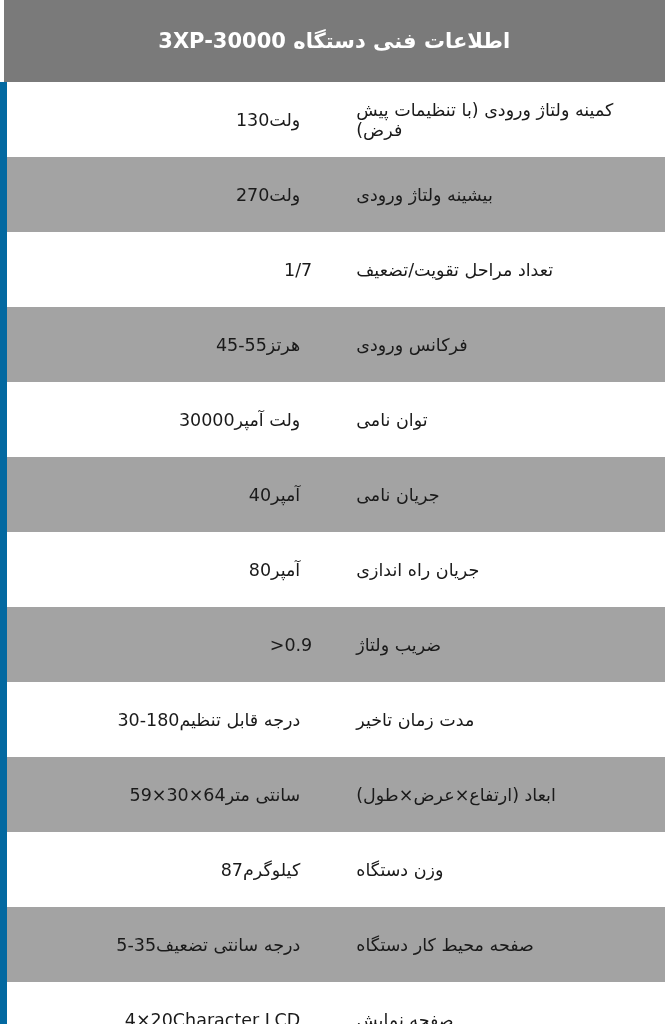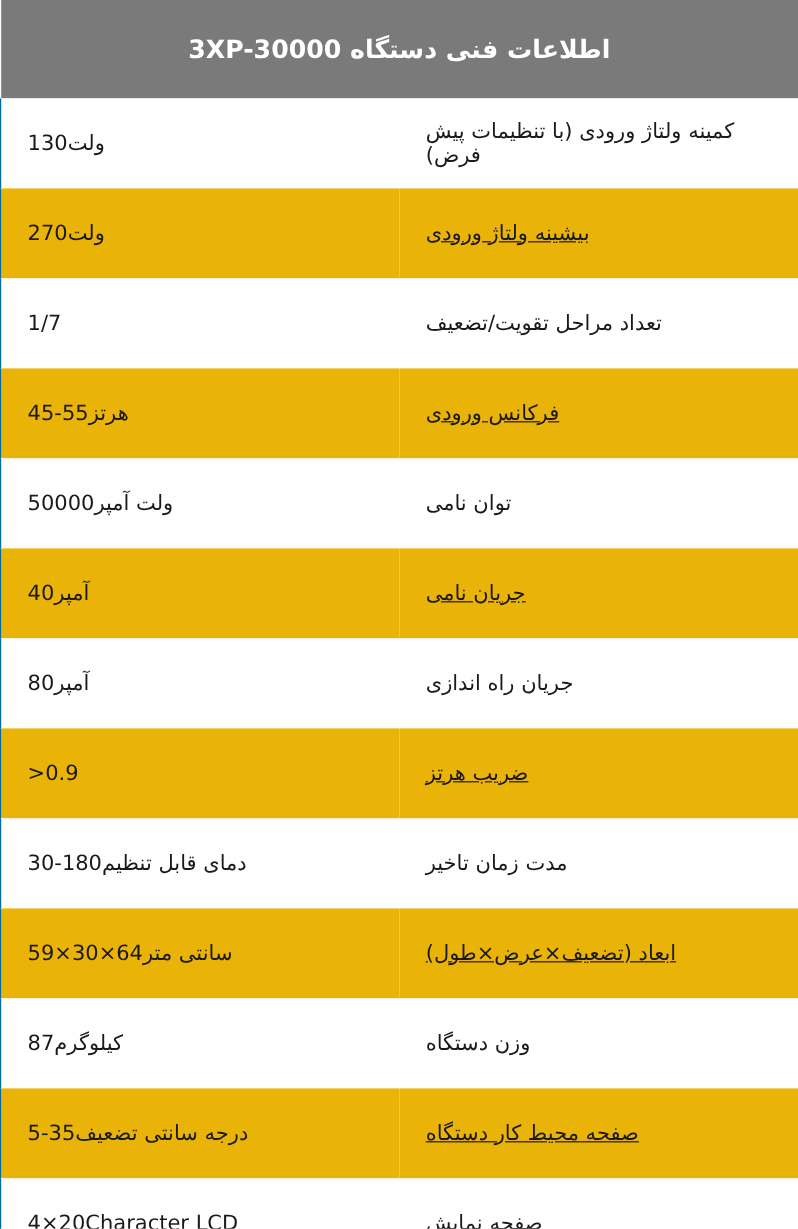--- a/index.html
+++ b/index.html
@@ -36,28 +36,27 @@
     vertical-align: middle;
     border: none;
   }
   .spec-row .label-cell {
     width: 372px;
     text-align: left;
     background: #ffffff;
   }
   .spec-row .value-cell {
     width: 293px;
-    text-align: left;
+    text-align: right;
     background: #ffffff;
-    border-left: 1px solid #0369a1;
+    border-left: 7px solid #0369a1;
   }
   .spec-row.alt .label-cell,
   .spec-row.alt .value-cell {
-    background: #eab308;
-    text-decoration: underline;
+    background: #a3a3a3;
   }
   .value-inner {
     display: inline-block;
     white-space: nowrap;
     direction: rtl;
   }
   .value-num {
     direction: ltr;
     unicode-bidi: embed;
     display: inline-block;
@@ -89,40 +88,40 @@
       <tr class="spec-row">
         <td class="label-cell">تعداد مراحل تقویت/تضعیف</td>
         <td class="value-cell"><span class="value-inner"><span class="value-unit"></span><span class="value-num">1/7</span></span></td>
       </tr>
       <tr class="spec-row alt">
         <td class="label-cell">فرکانس ورودی</td>
         <td class="value-cell"><span class="value-inner"><span class="value-unit">هرتز</span><span class="value-num">45-55</span></span></td>
       </tr>
       <tr class="spec-row">
         <td class="label-cell">توان نامی</td>
-        <td class="value-cell"><span class="value-inner"><span class="value-unit">ولت آمپر</span><span class="value-num">50000</span></span></td>
+        <td class="value-cell"><span class="value-inner"><span class="value-unit">ولت آمپر</span><span class="value-num">30000</span></span></td>
       </tr>
       <tr class="spec-row alt">
         <td class="label-cell">جریان نامی</td>
         <td class="value-cell"><span class="value-inner"><span class="value-unit">آمپر</span><span class="value-num">40</span></span></td>
       </tr>
       <tr class="spec-row">
         <td class="label-cell">جریان راه اندازی</td>
         <td class="value-cell"><span class="value-inner"><span class="value-unit">آمپر</span><span class="value-num">80</span></span></td>
       </tr>
       <tr class="spec-row alt">
-        <td class="label-cell">ضریب هرتز</td>
+        <td class="label-cell">ضریب ولتاژ</td>
         <td class="value-cell"><span class="value-inner"><span class="value-unit"></span><span class="value-num">&gt;0.9</span></span></td>
       </tr>
       <tr class="spec-row">
         <td class="label-cell">مدت زمان تاخیر</td>
-        <td class="value-cell"><span class="value-inner"><span class="value-unit">دمای قابل تنظیم</span><span class="value-num">30-180</span></span></td>
+        <td class="value-cell"><span class="value-inner"><span class="value-unit">درجه قابل تنظیم</span><span class="value-num">30-180</span></span></td>
       </tr>
       <tr class="spec-row alt">
-        <td class="label-cell">ابعاد (تضعیف×عرض×طول)</td>
+        <td class="label-cell">ابعاد (ارتفاع×عرض×طول)</td>
         <td class="value-cell"><span class="value-inner"><span class="value-unit">سانتی متر</span><span class="value-num">59×30×64</span></span></td>
       </tr>
       <tr class="spec-row">
         <td class="label-cell">وزن دستگاه</td>
         <td class="value-cell"><span class="value-inner"><span class="value-unit">کیلوگرم</span><span class="value-num">87</span></span></td>
       </tr>
       <tr class="spec-row alt">
         <td class="label-cell">صفحه محیط کار دستگاه</td>
         <td class="value-cell"><span class="value-inner"><span class="value-unit">درجه سانتی تضعیف</span><span class="value-num">5-35</span></span></td>
       </tr>

